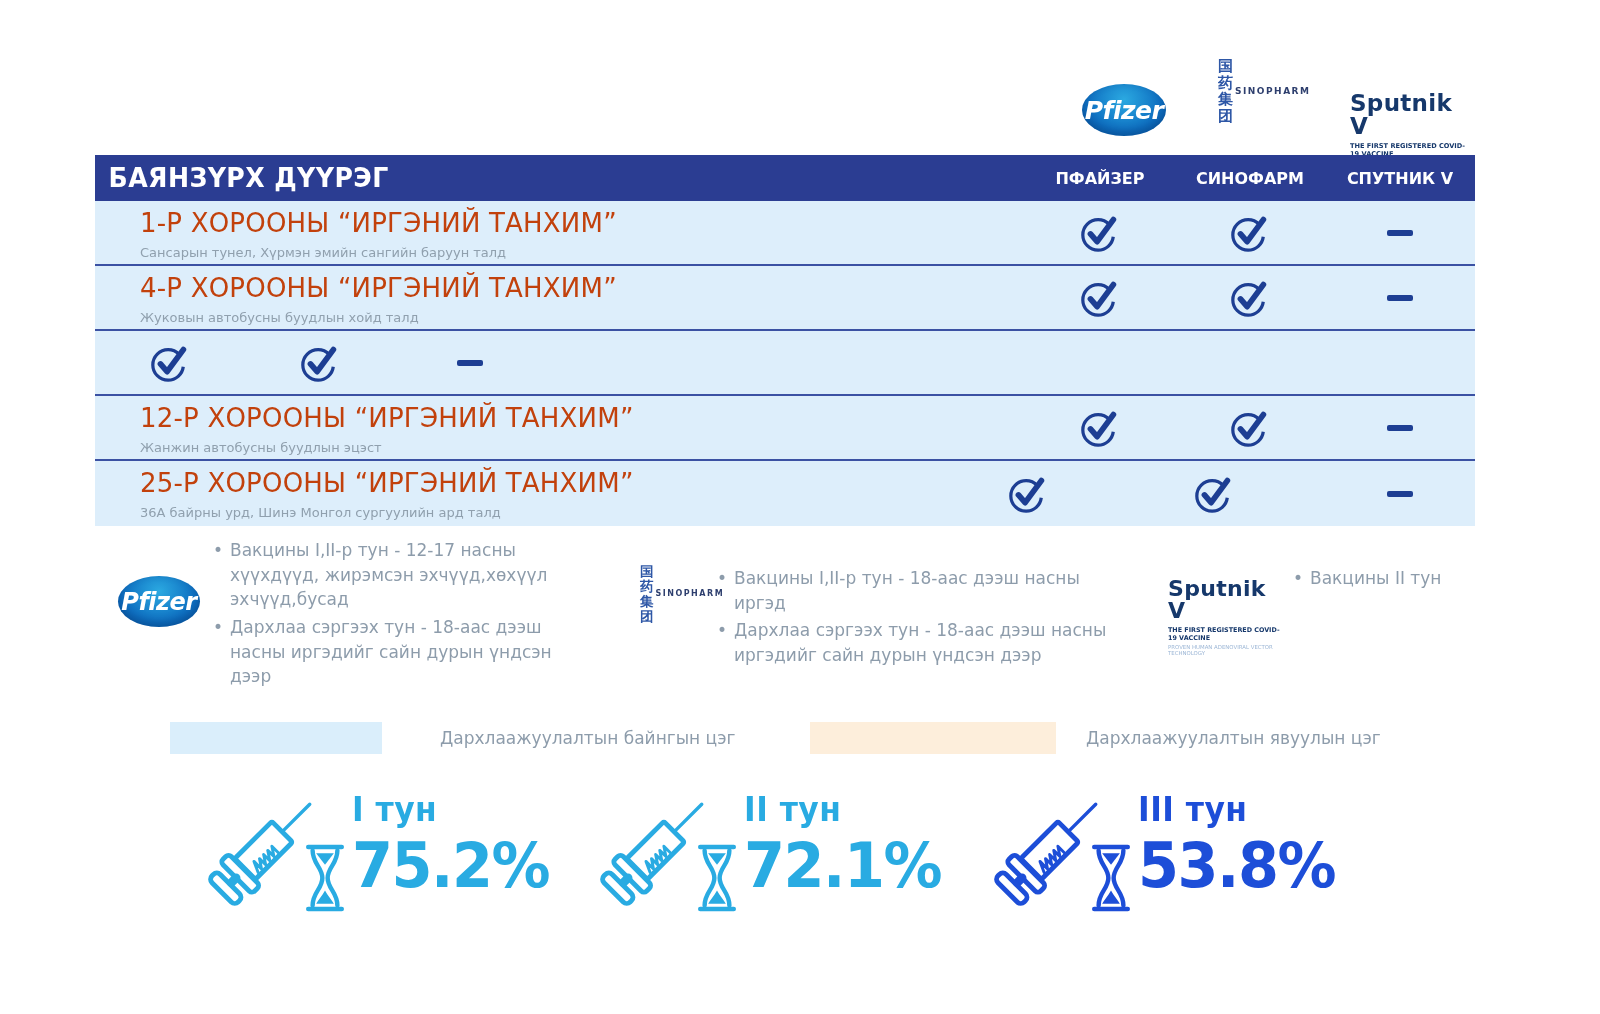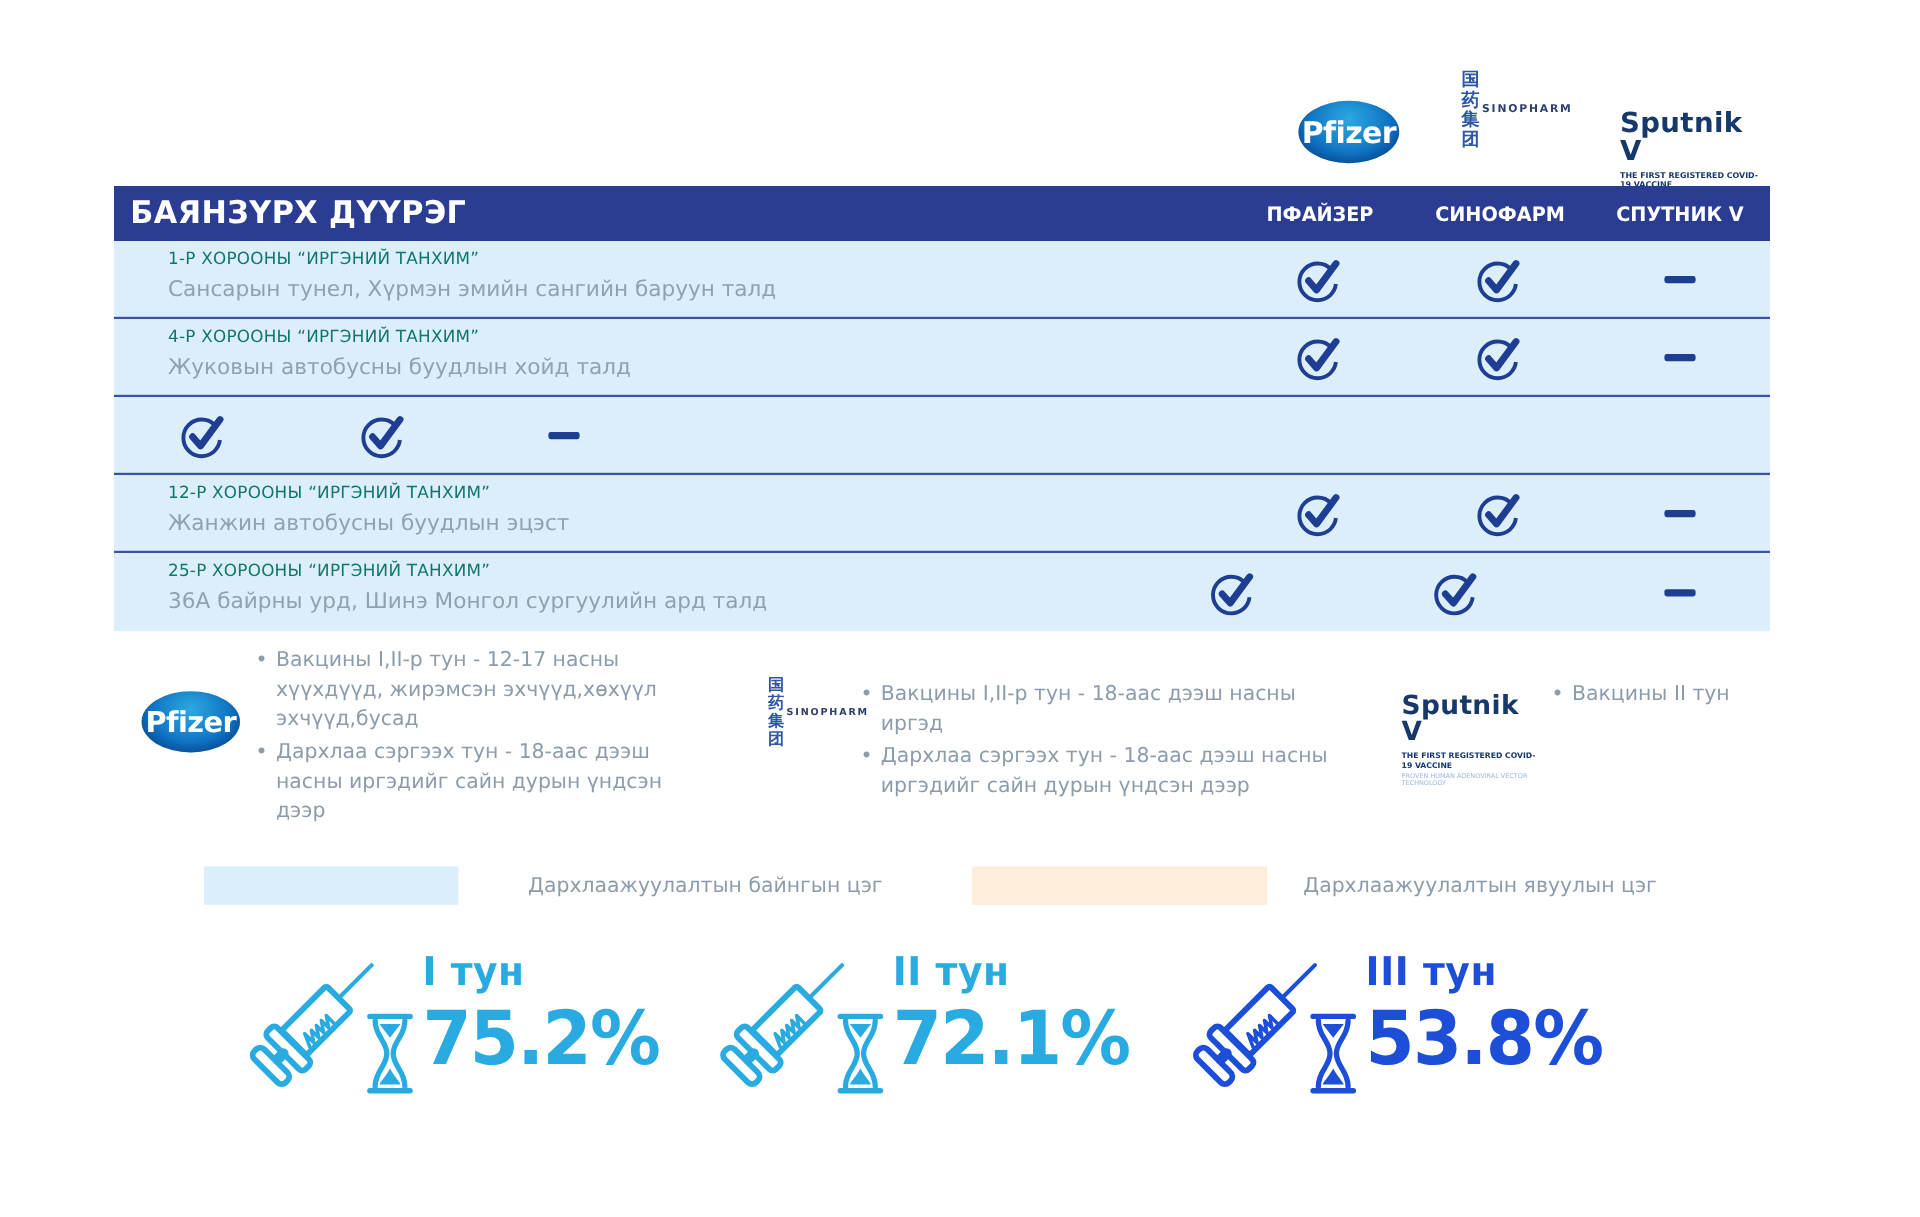--- a/index.html
+++ b/index.html
@@ -2,21 +2,21 @@
 <html><head>
 <meta charset="utf-8">
 <style>
   html,body{margin:0;padding:0;background:#fff;}
   .page{position:relative;width:1600px;height:1014px;background:#ffffff;overflow:hidden;
         font-family:"DejaVu Sans","Liberation Sans",sans-serif;}
 
   
   .pfizer-oval{border-radius:50%;background:radial-gradient(ellipse at 50% 30%,#2ba9e1 0%,#0e6fc1 62%,#0a5cb0 100%);
                display:flex;align-items:center;justify-content:center;box-shadow:inset 0 -4px 8px rgba(0,40,90,.35);}
-  .pfizer-oval span{color:#fff;font-weight:bold;letter-spacing:-.5px;}
+  .pfizer-oval span{color:#fff;font-style:italic;font-weight:bold;letter-spacing:-.5px;}
   .sino{display:flex;flex-direction:row;align-items:center;}
   .sino .cjk{color:#2e57a6;font-weight:bold;letter-spacing:2px;line-height:1.1;}
   .sino .latin{color:#2e3f6e;letter-spacing:1.5px;font-weight:bold;}
   .sputnik{display:flex;flex-direction:column;}
   .sputnik .name{color:#16386b;font-weight:bold;letter-spacing:.3px;line-height:1;}
   .sputnik .tag1{color:#16386b;font-weight:bold;}
   .sputnik .tag2{color:#9db7d6;}
 
   
   .logo-pfizer-top{position:absolute;left:1082px;top:84px;width:84px;height:52px;}
@@ -32,22 +32,22 @@
   
   .vtable{position:absolute;left:95px;top:155px;width:1380px;}
   .thead{display:flex;align-items:center;height:46px;background:#2b3d92;}
   .thead-title{flex:1;color:#fff;font-weight:bold;font-size:26px;letter-spacing:.4px;padding-left:14px;
                transform:scaleX(.97);transform-origin:left center;white-space:nowrap;}
   .thead-col{width:150px;text-align:center;color:#fff;font-weight:bold;font-size:16.5px;
              transform:scaleX(.97);white-space:nowrap;}
   .trow{display:flex;height:65px;background:#ddeefb;border-bottom:2px solid #3b51a3;box-sizing:border-box;}
   .trow:last-child{border-bottom:none;gap:36px;}
   .trow-main{flex:1;padding-left:45px;padding-top:7px;box-sizing:border-box;}
-  .trow-name{font-size:14px;color:#0f766e;letter-spacing:.2px;white-space:nowrap;}
-  .trow-addr{font-size:18px;color:#90a0ae;margin-top:7px;white-space:nowrap;}
+  .trow-name{font-size:26px;color:#c2410c;letter-spacing:.2px;white-space:nowrap;}
+  .trow-addr{font-size:13px;color:#90a0ae;margin-top:7px;white-space:nowrap;}
   .tcell{width:150px;display:flex;align-items:center;justify-content:center;}
   .check{color:#1d3e93;width:42px;height:42px;}
   .dash{width:26px;height:6px;border-radius:2px;background:#1d3e93;}
   .logo-pfizer-leg{position:absolute;left:118px;top:576px;width:82px;height:51px;}
   .logo-pfizer-leg span{font-size:24px;}
   .bullets{position:absolute;font-size:17px;color:#8d9cab;line-height:1.45;}
   .bullets .bullet{position:relative;padding-left:22px;margin-bottom:3px;}
   .bullets .bullet::before{content:"•";position:absolute;left:5px;top:0;color:#8d9cab;}
   .bullets-pfizer{left:208px;top:538px;width:345px;}
   .logo-sino-leg{position:absolute;left:640px;top:562px;width:82px;}

